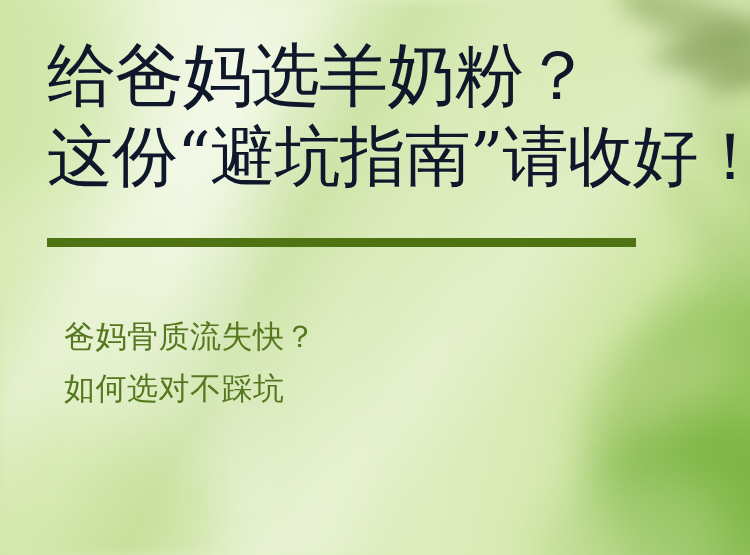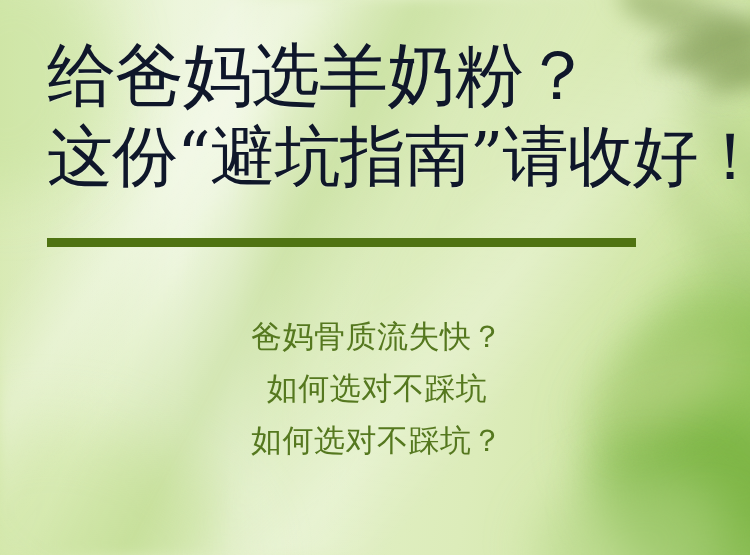--- a/index.html
+++ b/index.html
@@ -204,24 +204,23 @@
     position: absolute;
     left: 47px;
     top: 238px;
     width: 589px;
     height: 9px;
     background: #4f7312;
   }
 
   .body-copy {
     position: absolute;
-    left: 47px;
+    left: 64px;
     top: 310px;
     width: 660px;
-    text-align: center;
   }
   .body-line {
     font-family: "DejaVu Serif", "Liberation Serif", serif;
     font-weight: 400;
     font-size: 31px;
     line-height: 52px;
     letter-spacing: 0.5px;
     color: #55781f;
     white-space: nowrap;
   }
@@ -257,17 +256,16 @@
     <div class="headline">
       <div class="headline-line headline-line-1">给爸妈选羊奶粉？</div>
       <div class="headline-line headline-line-2">这份“避坑指南”请收好！</div>
     </div>
 
     <div class="divider"></div>
 
     <div class="body-copy">
       <div class="body-line">爸妈骨质流失快？</div>
       <div class="body-line">如何选对不踩坑</div>
-      <div class="body-line">如何选对不踩坑？</div>
     </div>
 
   </div>
 </div>
 
 </body></html>

